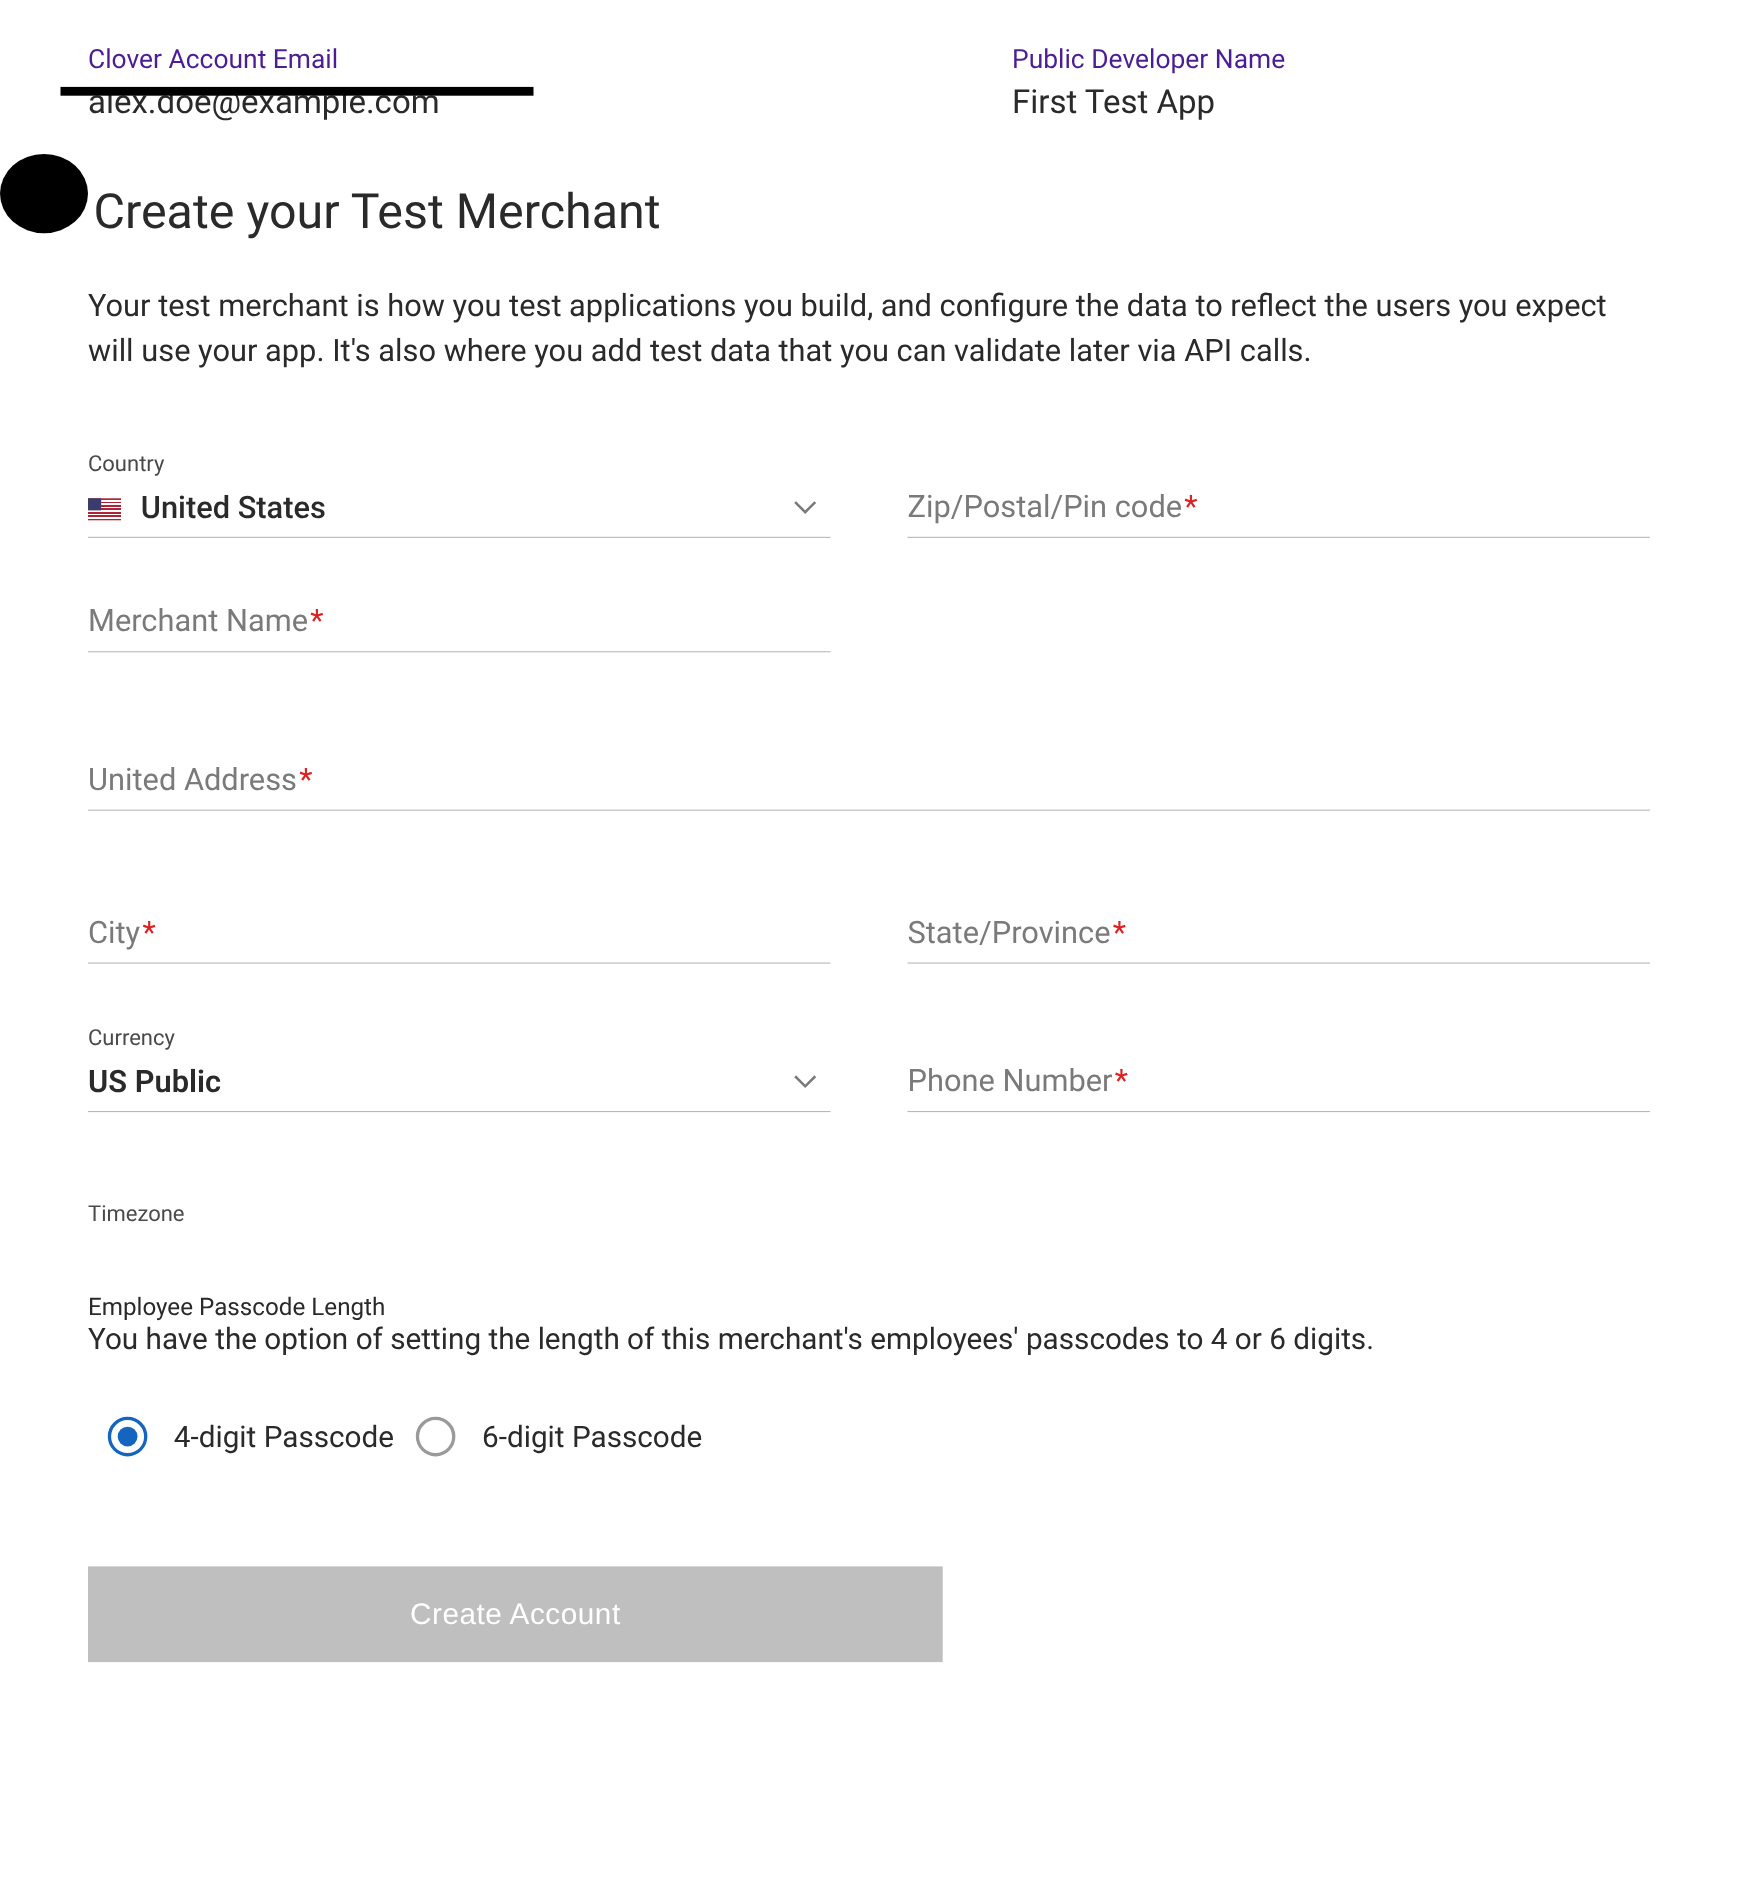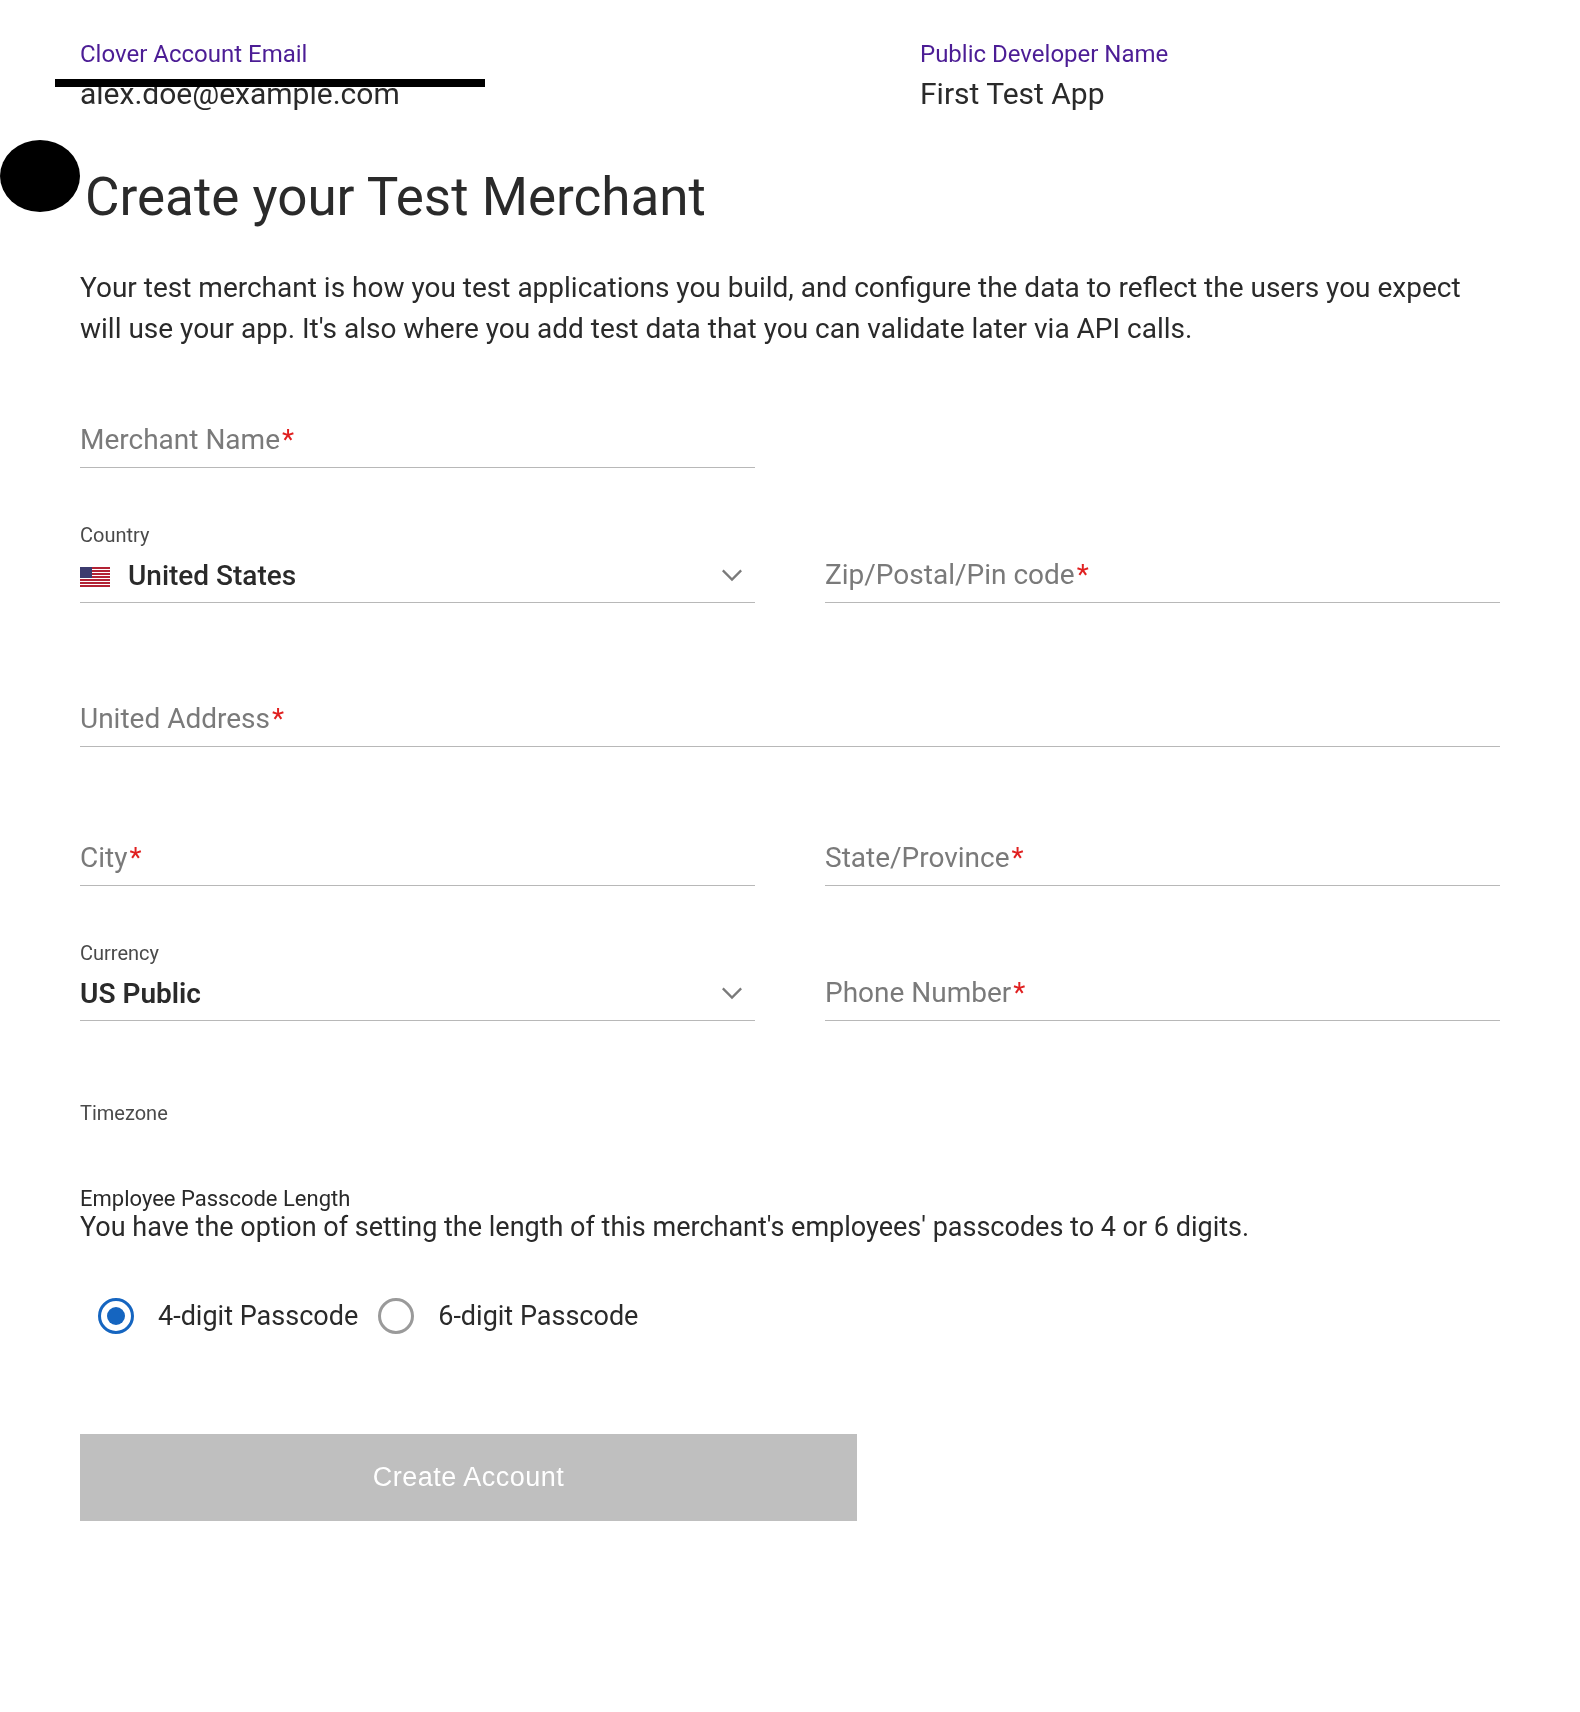--- a/index.html
+++ b/index.html
@@ -55,21 +55,21 @@
     .redaction-blob {
       position: absolute;
       top: 140px;
       left: 0px;
       width: 80px;
       height: 72px;
       background: #000;
       border-radius: 50% 50% 50% 50%;
     }
     .page-title {
-      font-size: 53px;
+      font-size: 44px;
       font-weight: 400;
       color: #2a2a2a;
       margin-bottom: 40px;
       margin-left: 5px;
     }
     .description {
       font-size: 28px;
       line-height: 1.45;
       color: #2a2a2a;
       margin-bottom: 70px;
@@ -271,44 +271,44 @@
 
   <h1 class="page-title">Create your Test Merchant</h1>
 
   <p class="description">Your test merchant is how you test applications you build, and configure the data to reflect the users you expect will use your app. It's also where you add test data that you can validate later via API calls.</p>
 
   <div class="form">
 
     
     <div class="form-row">
       <div class="field half">
-        <div class="field-placeholder-label">
-          <span>Merchant Name</span><span class="required-star">*</span>
-        </div>
-        <input type="text" class="field-input" style="">
-      </div>
-    </div>
-
-    
-    <div class="form-row">
-      <div class="field half">
         <span class="field-small-label">Country</span>
         <div class="select-wrap">
           <span class="flag"></span>
           <span class="select-value">United States</span>
           <span class="chevron">
             <svg viewBox="0 0 24 14">
                 <path d="M2 2 L12 12 L22 2" fill="none" stroke="#7a7a7a" stroke-width="2.5"></path>
               </svg>
           </span>
         </div>
       </div>
       <div class="field half" style="align-self:flex-end;">
         <div class="field-placeholder-label">
           <span>Zip/Postal/Pin code</span><span class="required-star">*</span>
+        </div>
+        <input type="text" class="field-input" style="">
+      </div>
+    </div>
+
+    
+    <div class="form-row">
+      <div class="field half">
+        <div class="field-placeholder-label">
+          <span>Merchant Name</span><span class="required-star">*</span>
         </div>
         <input type="text" class="field-input" style="">
       </div>
     </div>
 
     <div style="height:40px;"></div>
 
     
     <div class="form-row">
       <div class="field full">

